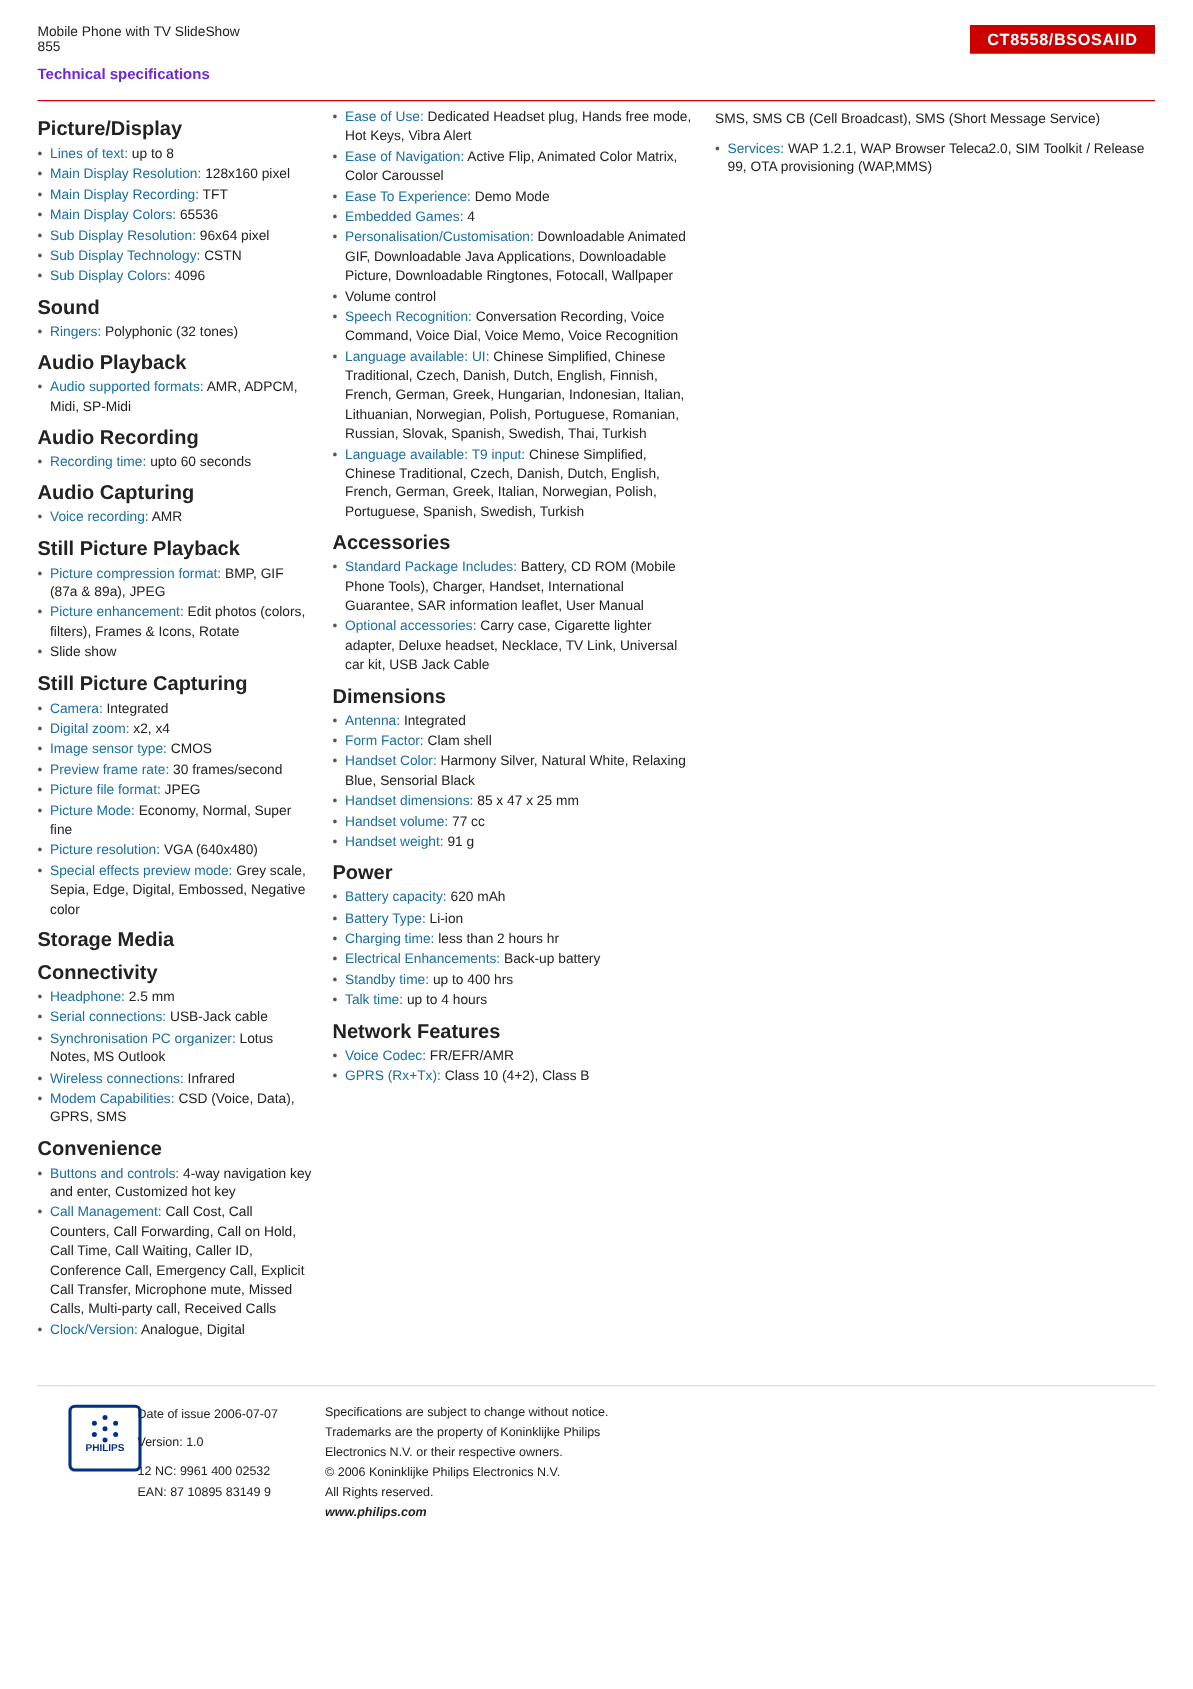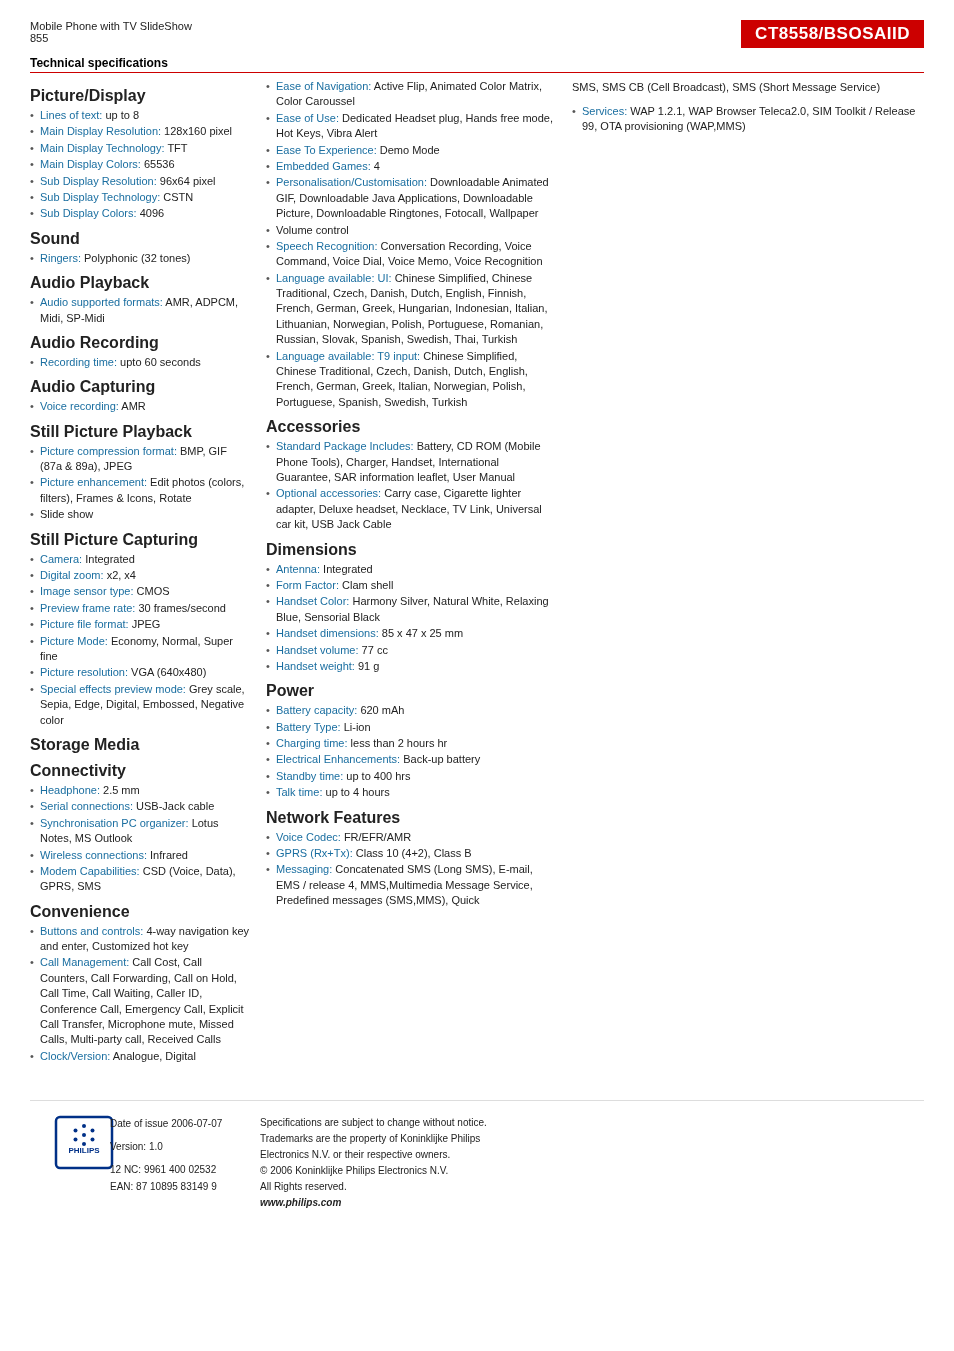--- a/index.html
+++ b/index.html
@@ -15,32 +15,32 @@
     .header-row {
       display: flex;
       justify-content: space-between;
       align-items: flex-start;
       margin-bottom: 8px;
       gap: 16px;
     }
     .product-badge {
       background: #c00;
       color: #fff;
-      font-size: 17px;
+      font-size: 13px;
       font-weight: bold;
       padding: 4px 14px;
       letter-spacing: 0.5px;
     }
     .section-title {
-      color: #000000;
+      color: #6d28d9;
       font-weight: bold;
       font-size: 12px;
       border-bottom: 1px solid #c00;
       margin-bottom: 6px;
-      padding-bottom: 2px;
+      padding-bottom: 14px;
     }
     .col-header {
       font-weight: bold;
       font-size: 16px;
       margin-top: 8px;
       margin-bottom: 3px;
     }
     .main-content {
       display: flex;
       gap: 16px;
@@ -117,21 +117,21 @@
 <div class="section-title">Technical specifications</div>
 
 <div class="main-content">
 
   <div class="col-left">
 
     <div class="col-header">Picture/Display</div>
     <ul>
       <li><span class="label">Lines of text:</span> up to 8</li>
       <li><span class="label">Main Display Resolution:</span> 128x160 pixel</li>
-      <li><span class="label">Main Display Technology:</span> TFT</li>
+      <li><span class="label">Main Display Recording:</span> TFT</li>
       <li><span class="label">Main Display Colors:</span> 65536</li>
       <li><span class="label">Sub Display Resolution:</span> 96x64 pixel</li>
       <li><span class="label">Sub Display Technology:</span> CSTN</li>
       <li><span class="label">Sub Display Colors:</span> 4096</li>
     </ul>
 
     <div class="col-header">Sound</div>
     <ul>
       <li><span class="label">Ringers:</span> Polyphonic (32 tones)</li>
     </ul>
@@ -185,22 +185,22 @@
     <ul>
       <li><span class="label">Buttons and controls:</span> 4-way navigation key and enter, Customized hot key</li>
       <li><span class="label">Call Management:</span> Call Cost, Call Counters, Call Forwarding, Call on Hold, Call Time, Call Waiting, Caller ID, Conference Call, Emergency Call, Explicit Call Transfer, Microphone mute, Missed Calls, Multi-party call, Received Calls</li>
       <li><span class="label">Clock/Version:</span> Analogue, Digital</li>
     </ul>
   </div>
 
   <div class="col-mid">
 
     <ul>
+      <li><span class="label">Ease of Use:</span> Dedicated Headset plug, Hands free mode, Hot Keys, Vibra Alert</li>
       <li><span class="label">Ease of Navigation:</span> Active Flip, Animated Color Matrix, Color Caroussel</li>
-      <li><span class="label">Ease of Use:</span> Dedicated Headset plug, Hands free mode, Hot Keys, Vibra Alert</li>
       <li><span class="label">Ease To Experience:</span> Demo Mode</li>
       <li><span class="label">Embedded Games:</span> 4</li>
       <li><span class="label">Personalisation/Customisation:</span> Downloadable Animated GIF, Downloadable Java Applications, Downloadable Picture, Downloadable Ringtones, Fotocall, Wallpaper</li>
       <li>Volume control</li>
       <li><span class="label">Speech Recognition:</span> Conversation Recording, Voice Command, Voice Dial, Voice Memo, Voice Recognition</li>
       <li><span class="label">Language available: UI:</span> Chinese Simplified, Chinese Traditional, Czech, Danish, Dutch, English, Finnish, French, German, Greek, Hungarian, Indonesian, Italian, Lithuanian, Norwegian, Polish, Portuguese, Romanian, Russian, Slovak, Spanish, Swedish, Thai, Turkish</li>
       <li><span class="label">Language available: T9 input:</span> Chinese Simplified, Chinese Traditional, Czech, Danish, Dutch, English, French, German, Greek, Italian, Norwegian, Polish, Portuguese, Spanish, Swedish, Turkish</li>
     </ul>
 
     <div class="col-header">Accessories</div>
@@ -226,21 +226,20 @@
       <li><span class="label">Charging time:</span> less than 2 hours hr</li>
       <li><span class="label">Electrical Enhancements:</span> Back-up battery</li>
       <li><span class="label">Standby time:</span> up to 400 hrs</li>
       <li><span class="label">Talk time:</span> up to 4 hours</li>
     </ul>
 
     <div class="col-header">Network Features</div>
     <ul>
       <li><span class="label">Voice Codec:</span> FR/EFR/AMR</li>
       <li><span class="label">GPRS (Rx+Tx):</span> Class 10 (4+2), Class B</li>
-      <li><span class="label">Messaging:</span> Concatenated SMS (Long SMS), E-mail, EMS / release 4, MMS,Multimedia Message Service, Predefined messages (SMS,MMS), Quick</li>
     </ul>
   </div>
 
   <div class="col-right">
     <p style="margin-bottom:8px;line-height:1.5;">SMS, SMS CB (Cell Broadcast), SMS (Short Message Service)</p>
     <ul>
       <li><span class="label">Services:</span> <span>WAP 1.2.1, WAP Browser Teleca2.0, SIM Toolkit / Release 99, OTA provisioning (WAP,MMS)</span></li>
     </ul>
   </div>
 

